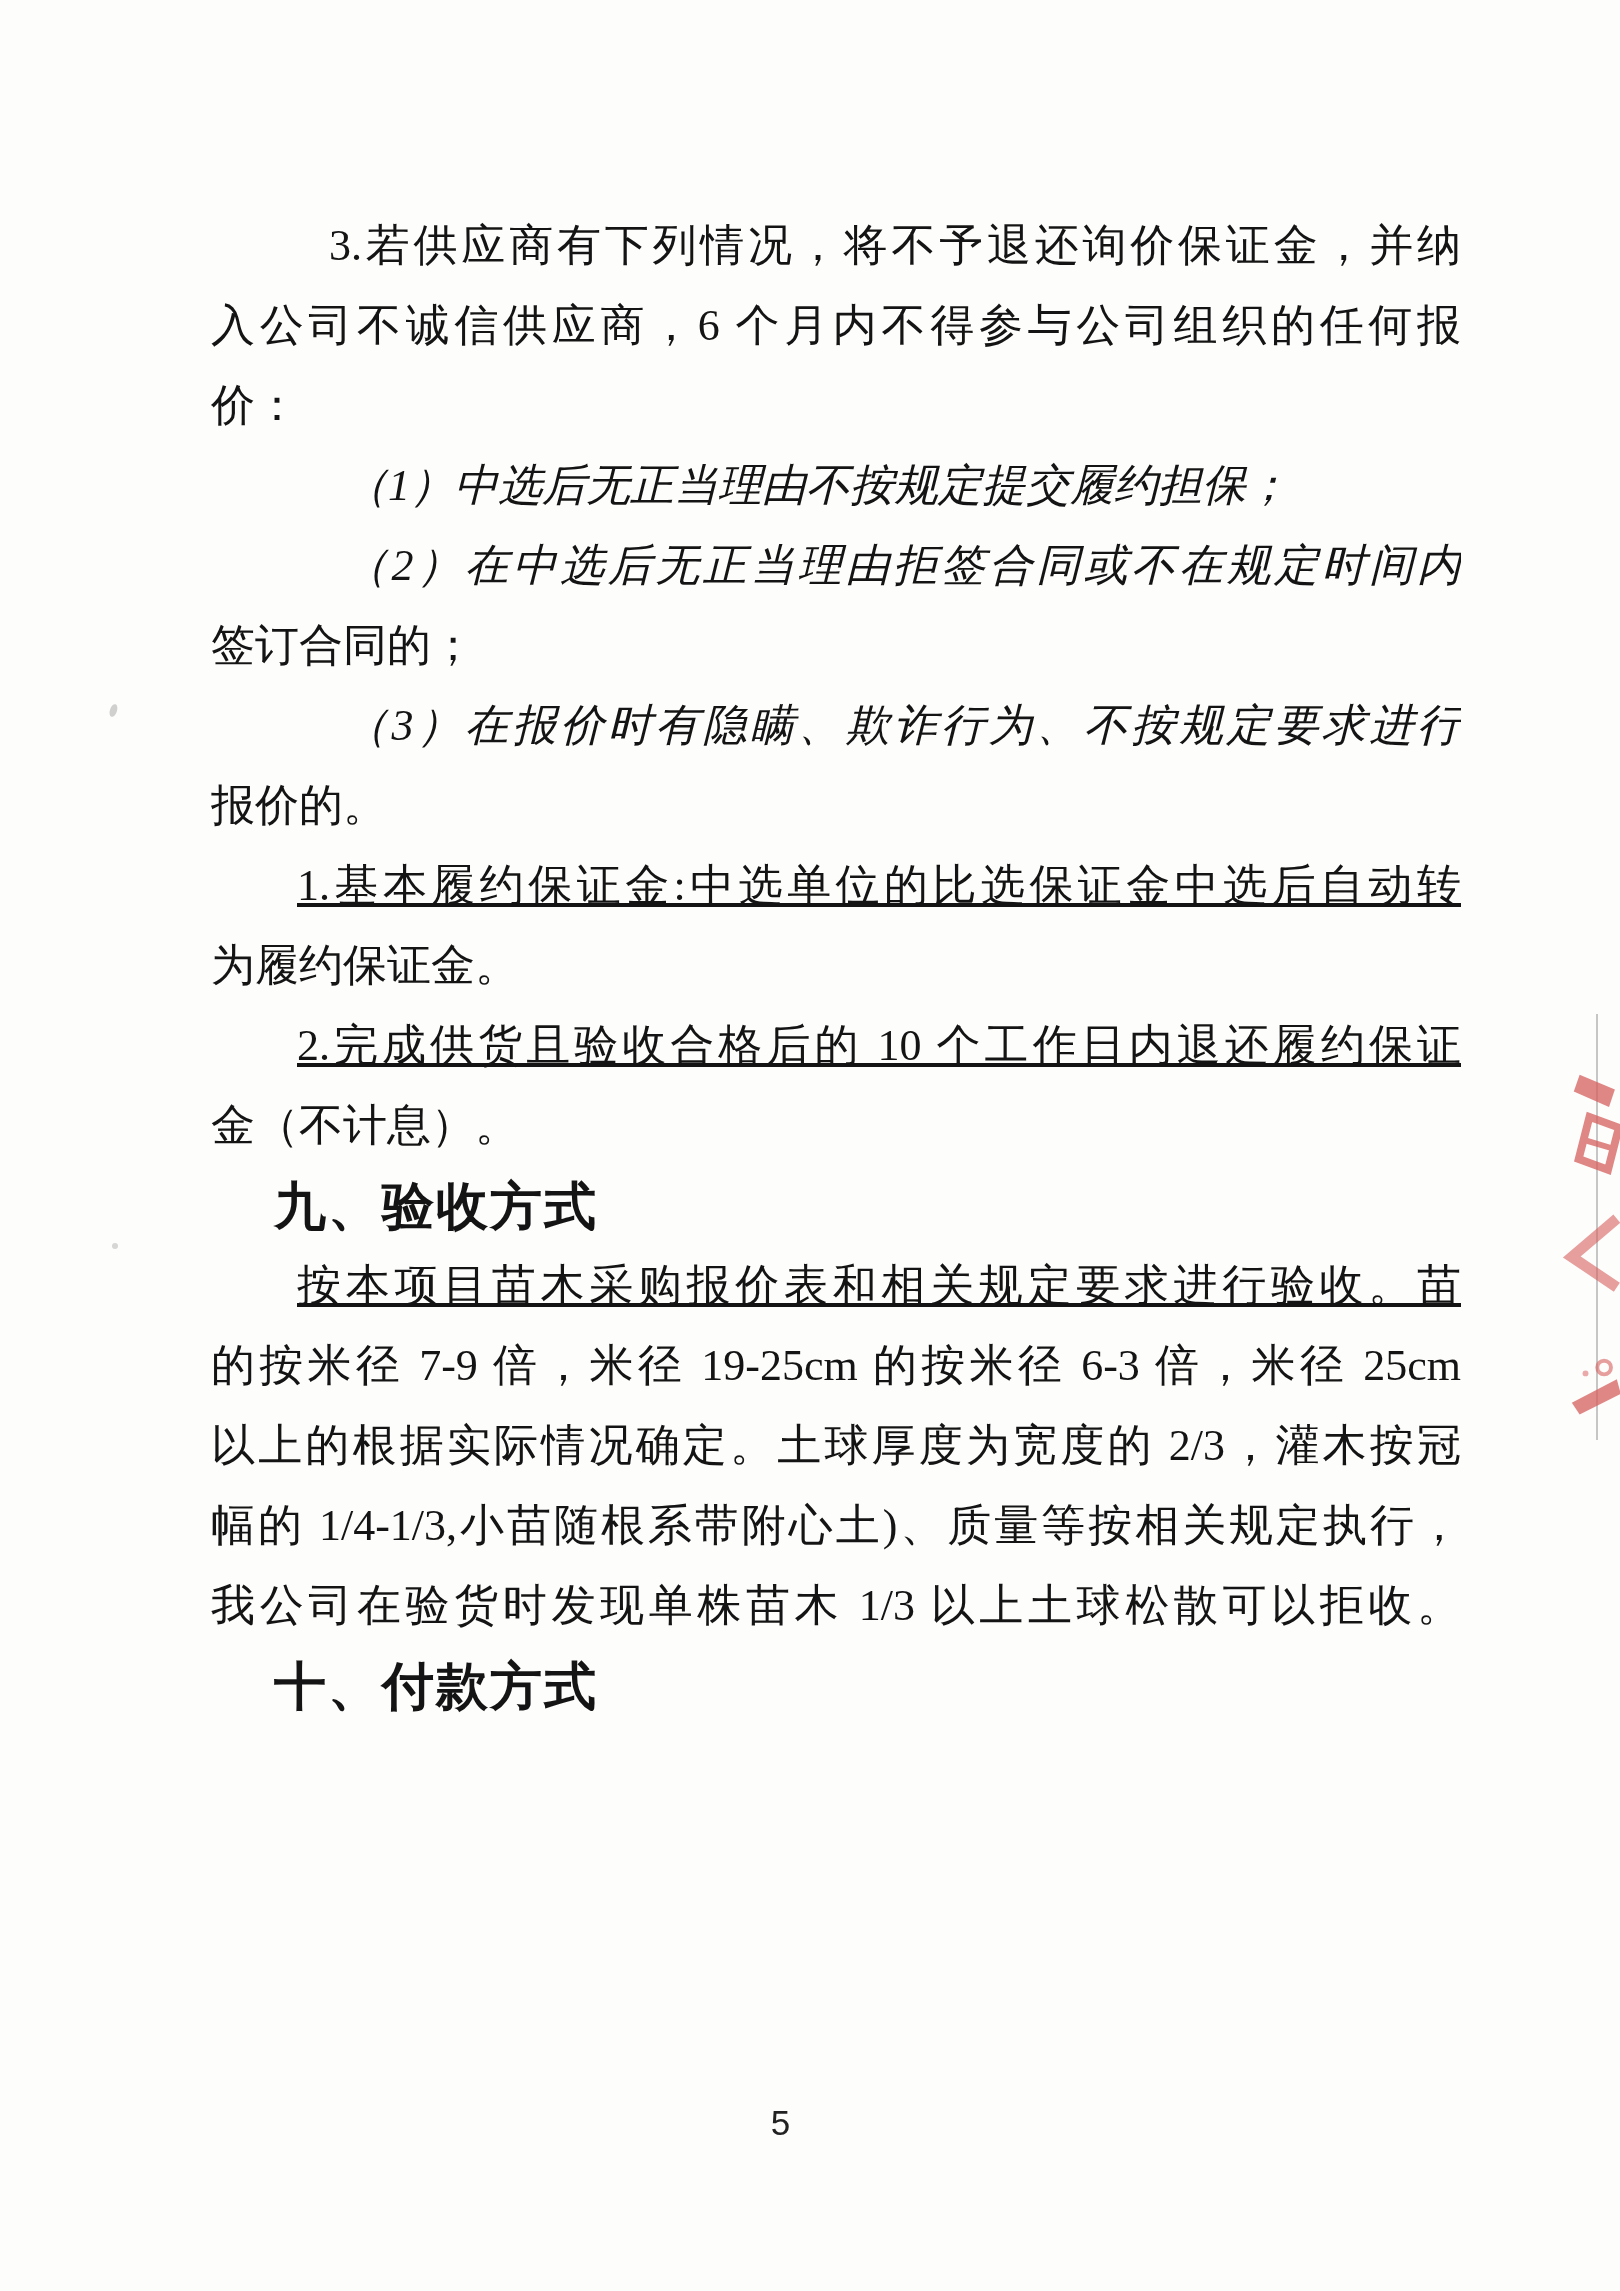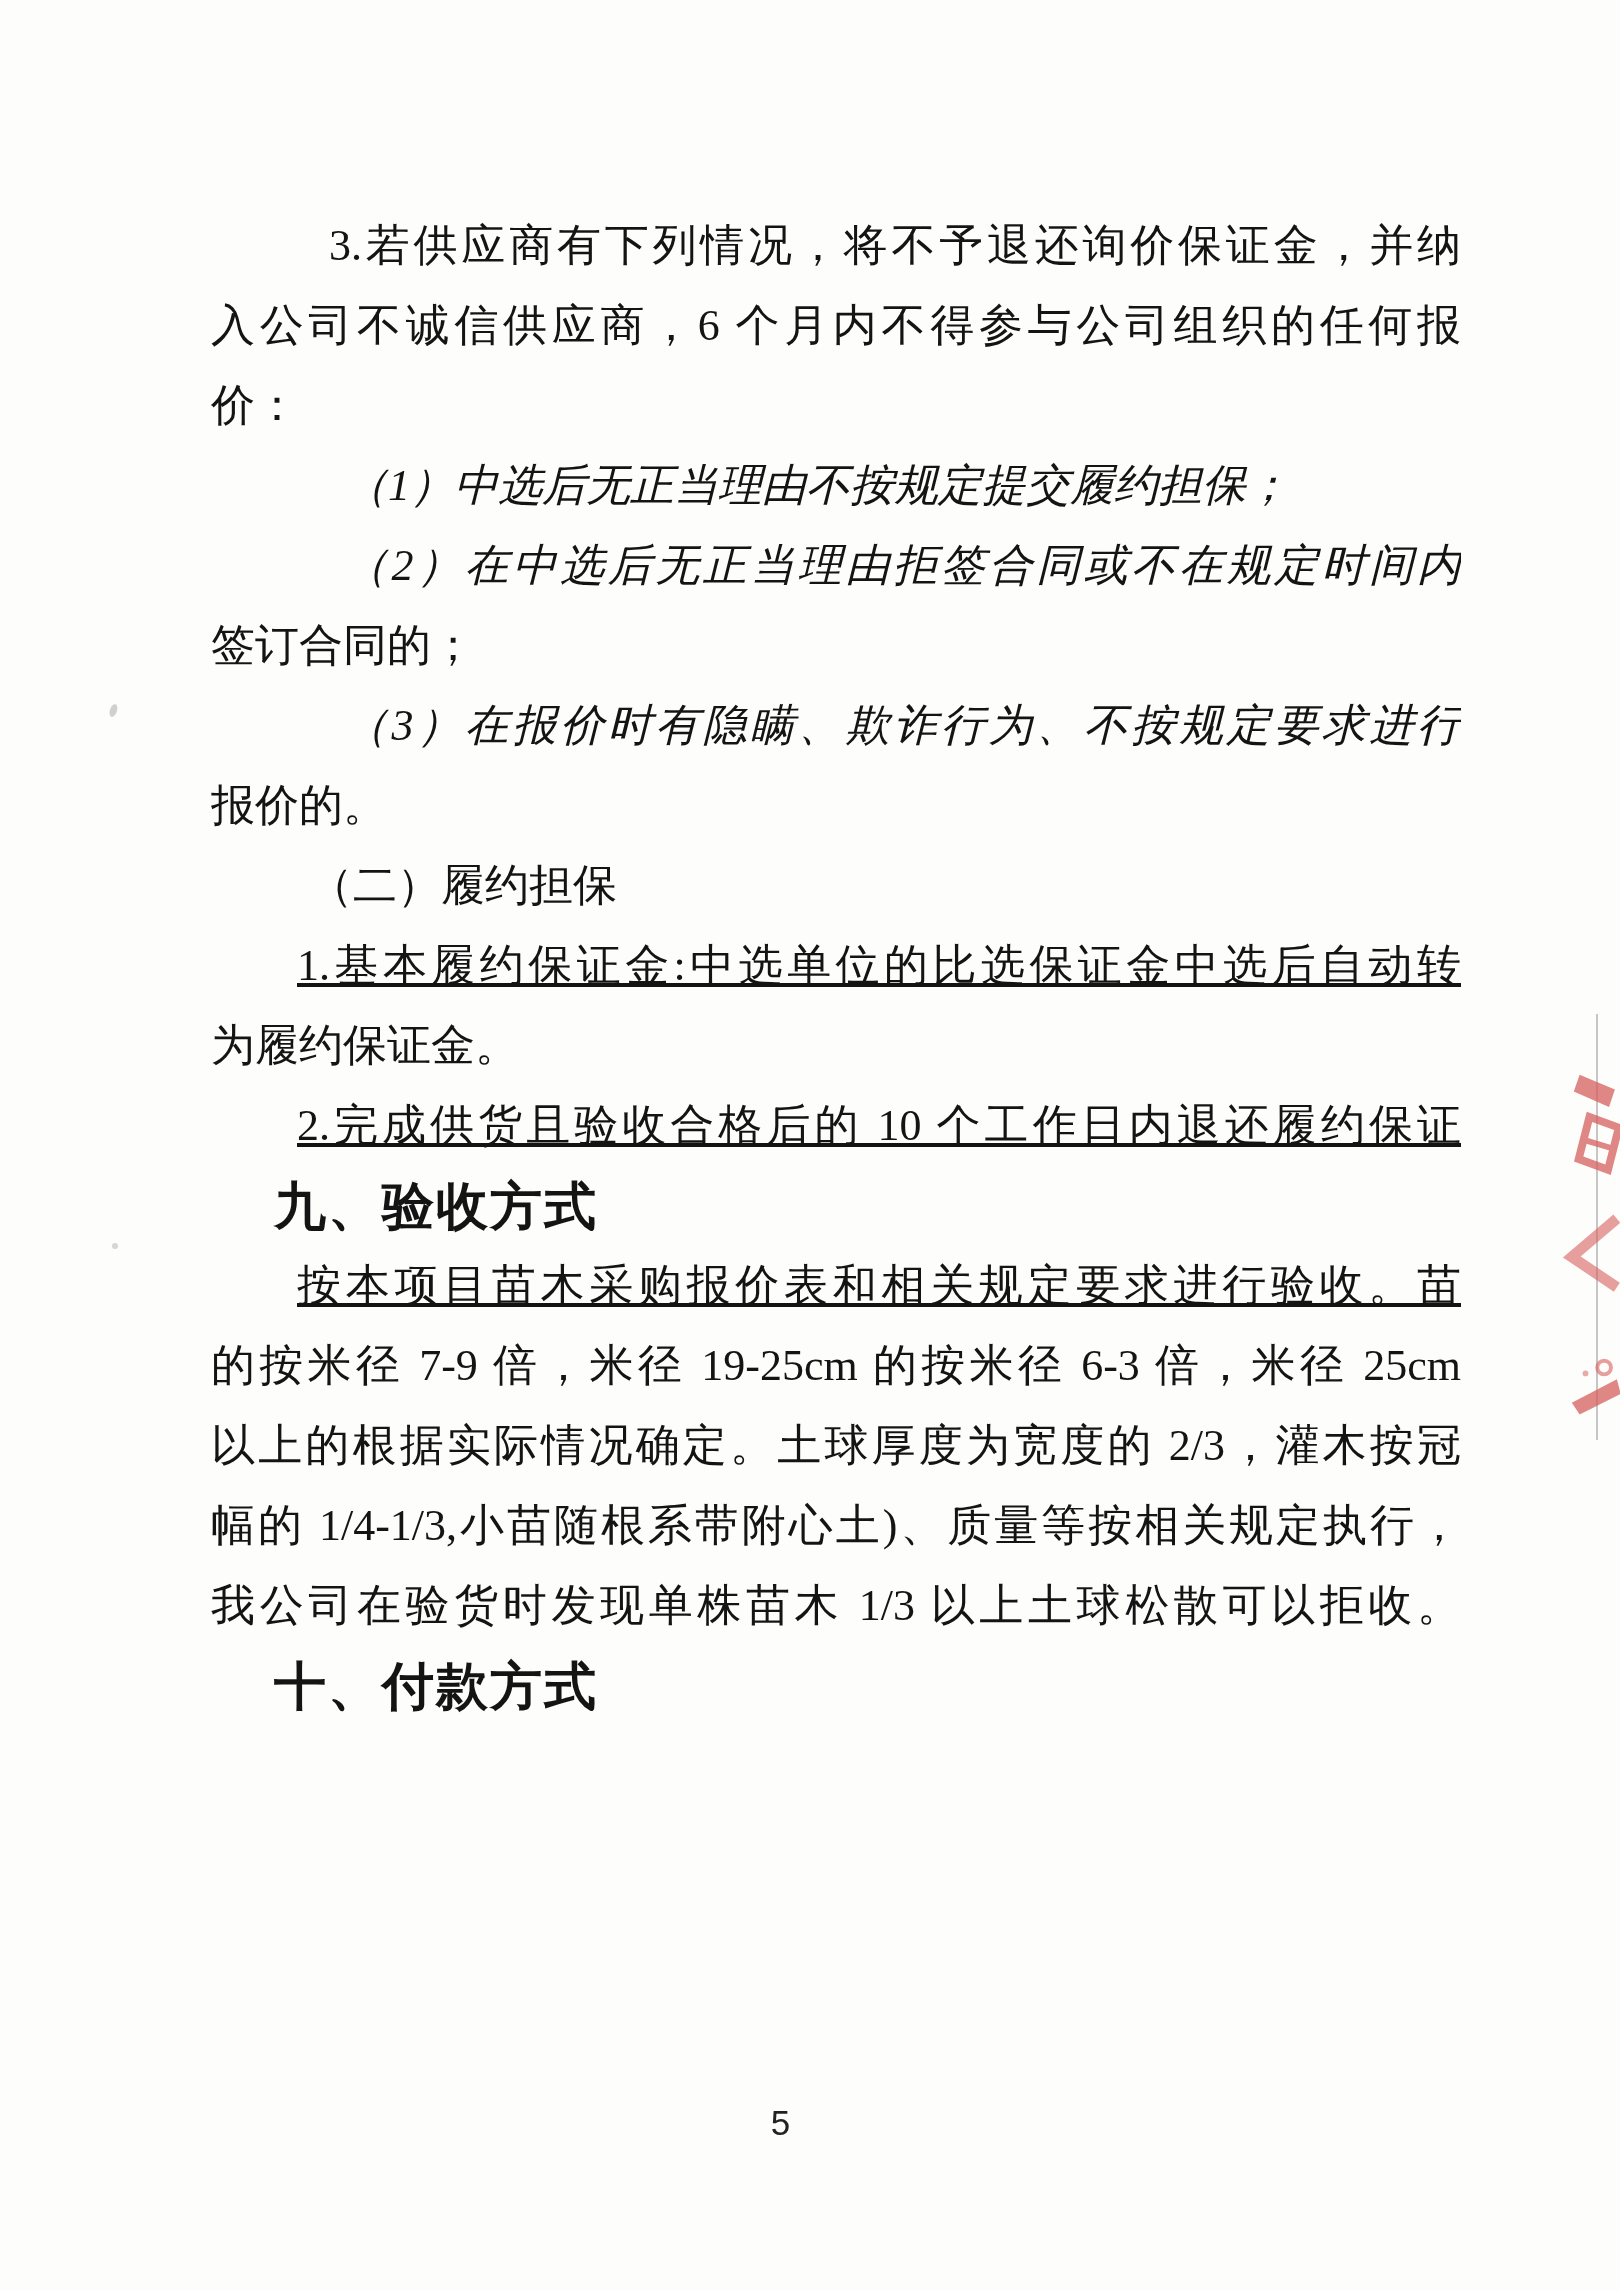--- a/index.html
+++ b/index.html
@@ -81,24 +81,24 @@
 
   <div class="content">
     <div class="line just p120">3.若供应商有下列情况，将不予退还询价保证金，并纳</div>
     <div class="line just">入公司不诚信供应商，6 个月内不得参与公司组织的任何报</div>
     <div class="line">价：</div>
     <div class="line p136">（1）中选后无正当理由不按规定提交履约担保；</div>
     <div class="line just p136">（2）在中选后无正当理由拒签合同或不在规定时间内</div>
     <div class="line">签订合同的；</div>
     <div class="line just p136">（3）在报价时有隐瞒、欺诈行为、不按规定要求进行</div>
     <div class="line">报价的。</div>
-    <div class="line p100">（二）履约担保</div>
     <div class="line just p88">1.基本履约保证金:中选单位的比选保证金中选后自动转</div>
     <div class="line">为履约保证金。</div>
     <div class="line just p88">2.完成供货且验收合格后的 10 个工作日内退还履约保证</div>
+    <div class="line">金（不计息）。</div>
     <div class="line heading p64">九、验收方式</div>
     <div class="line just p88">按本项目苗木采购报价表和相关规定要求进行验收。苗</div>
     <div class="line just">的按米径 7-9 倍，米径 19-25cm 的按米径 6-3 倍，米径 25cm</div>
     <div class="line just">以上的根据实际情况确定。土球厚度为宽度的 2/3，灌木按冠</div>
     <div class="line just">幅的 1/4-1/3,小苗随根系带附心土)、质量等按相关规定执行，</div>
     <div class="line just">我公司在验货时发现单株苗木 1/3 以上土球松散可以拒收。</div>
     <div class="line heading p64">十、付款方式</div>
   </div>
 
   <div class="edge-line"></div>

